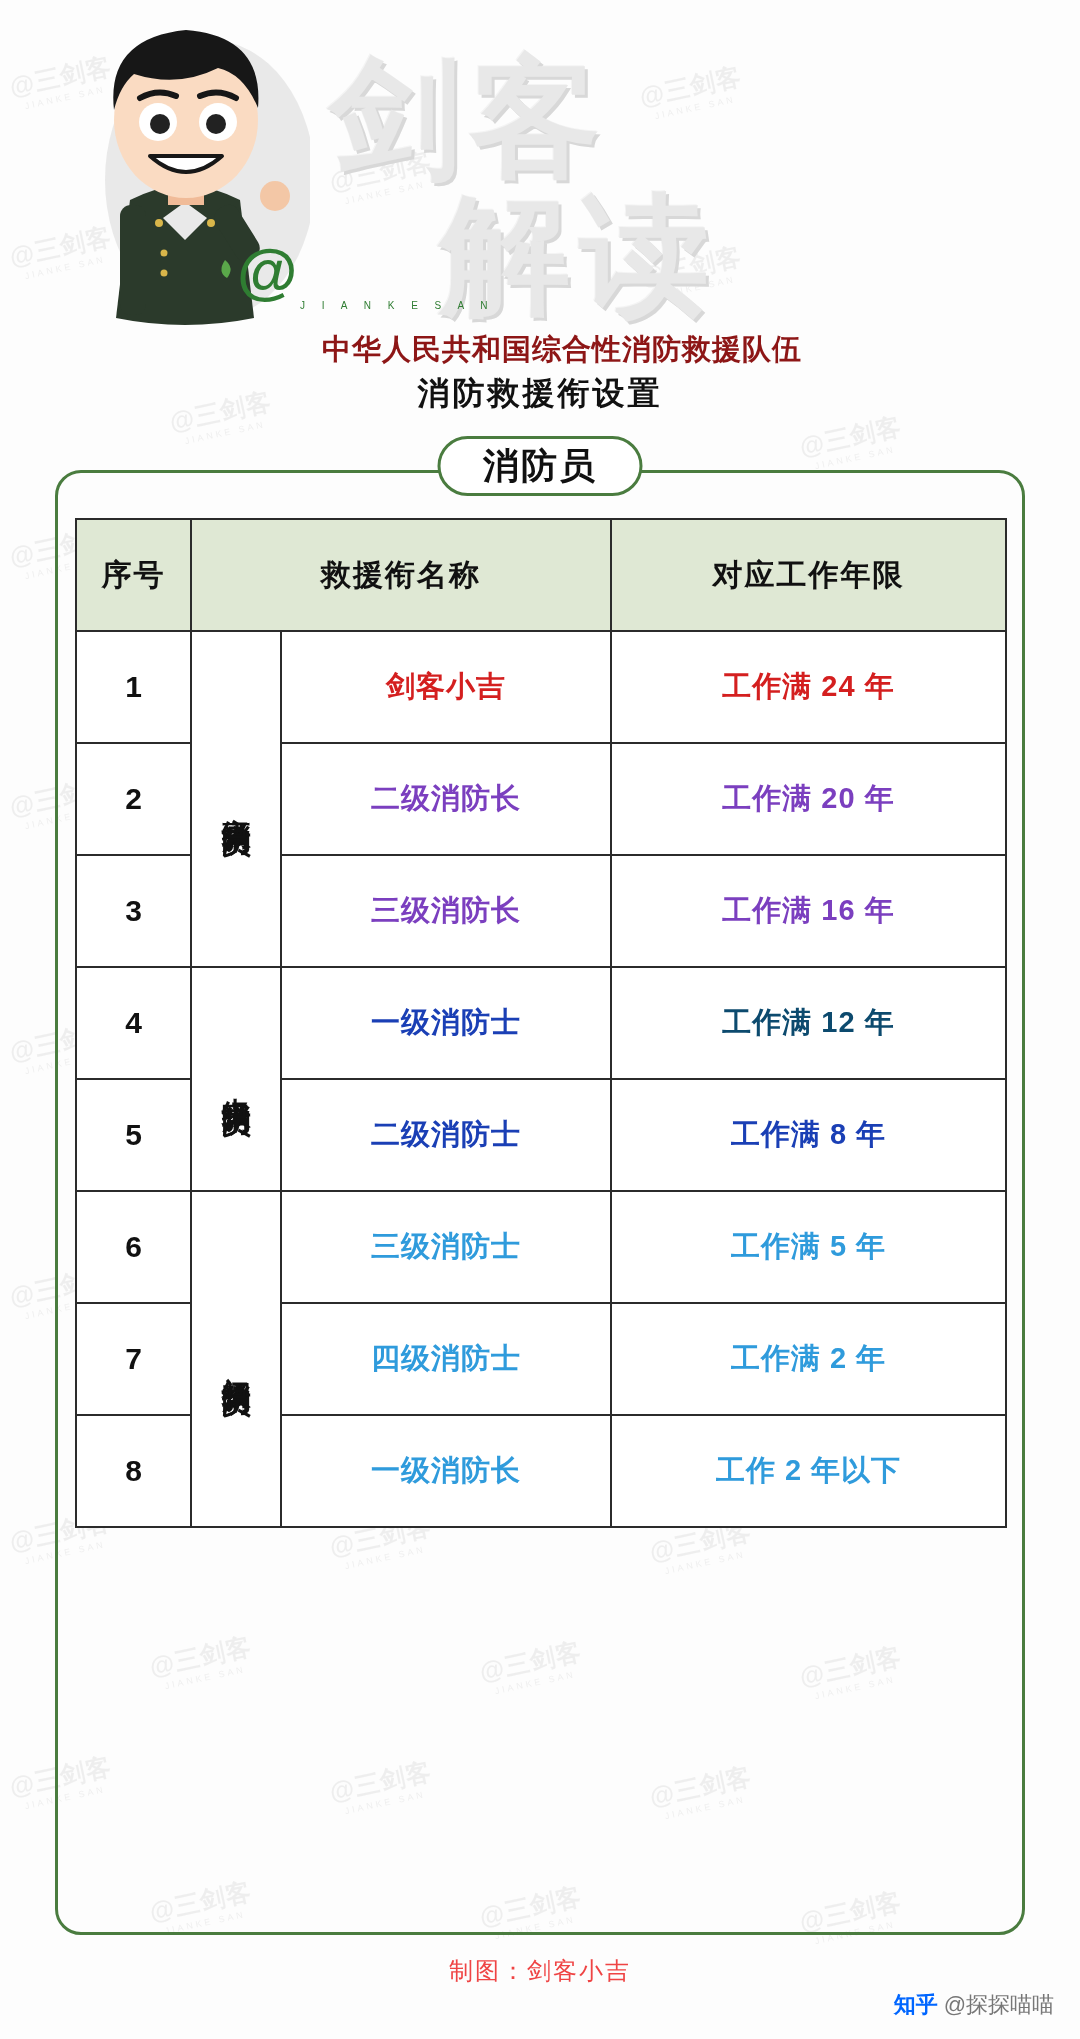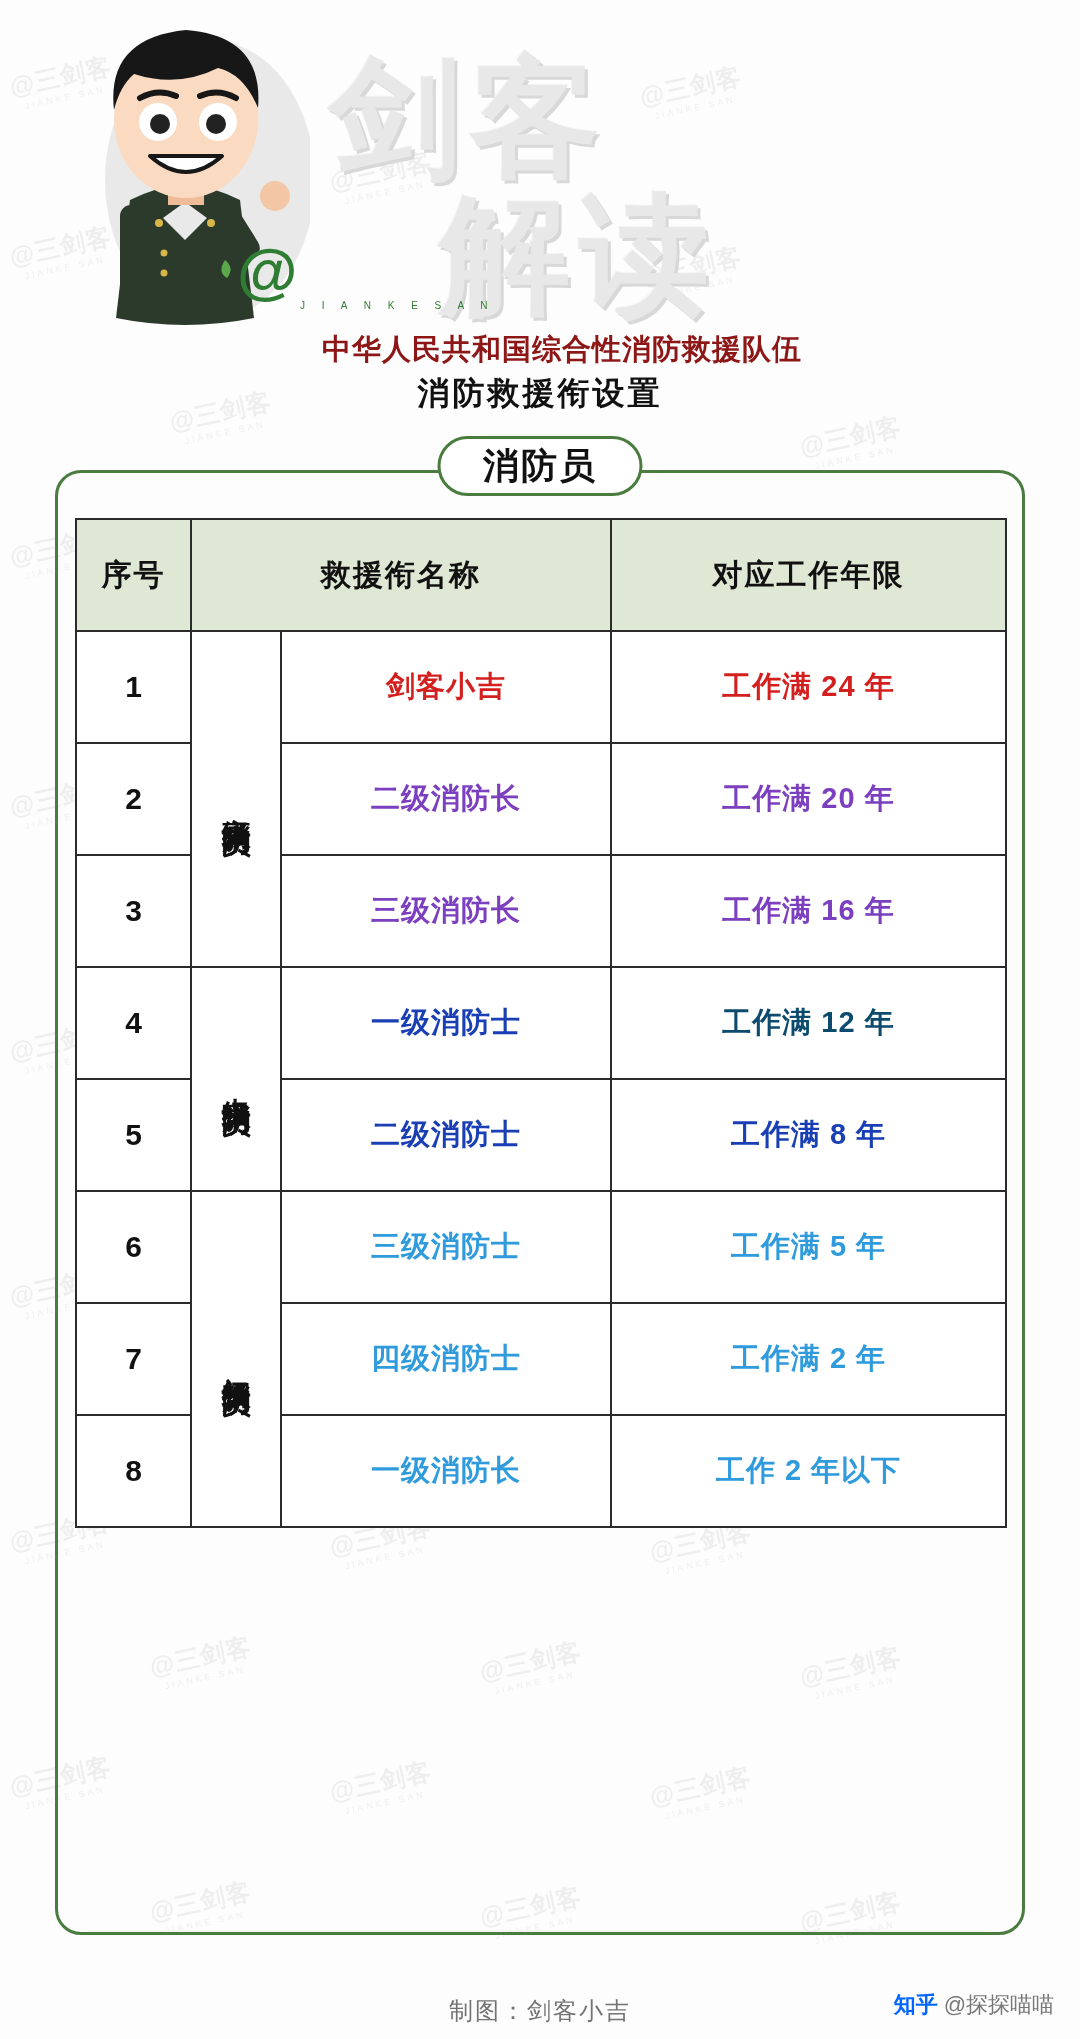--- a/index.html
+++ b/index.html
@@ -218,24 +218,23 @@
     height: 112px;
   }
   tbody tr { height: 112px; }
 
   .footer-credit {
     position: absolute;
     top: 1955px;
     width: 100%;
     text-align: center;
     font-size: 24px;
-    color: #737373;
+    color: #ef4444;
     letter-spacing: 2px;
     z-index: 4;
-    margin-top: 40px;
   }
   .zhihu {
     position: absolute;
     right: 26px;
     top: 1990px;
     font-size: 22px;
     color: #777;
     z-index: 4;
     display: flex;
     align-items: center;

